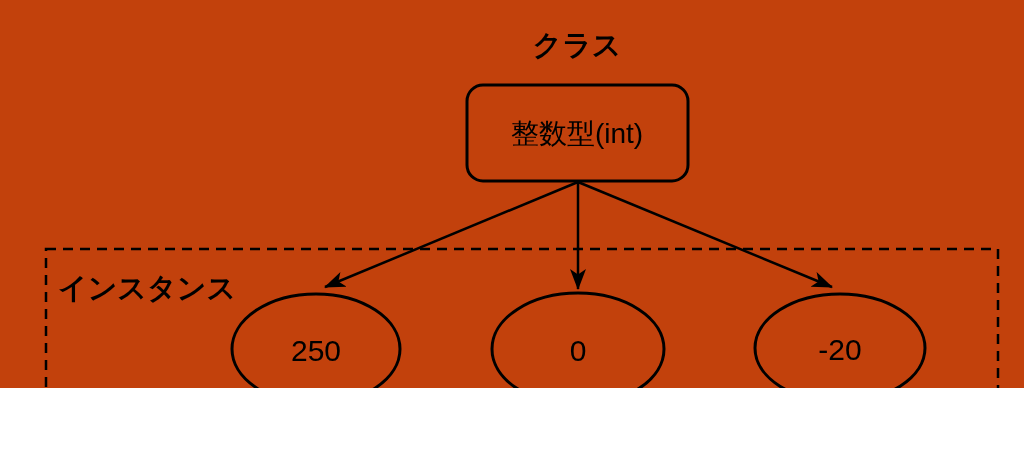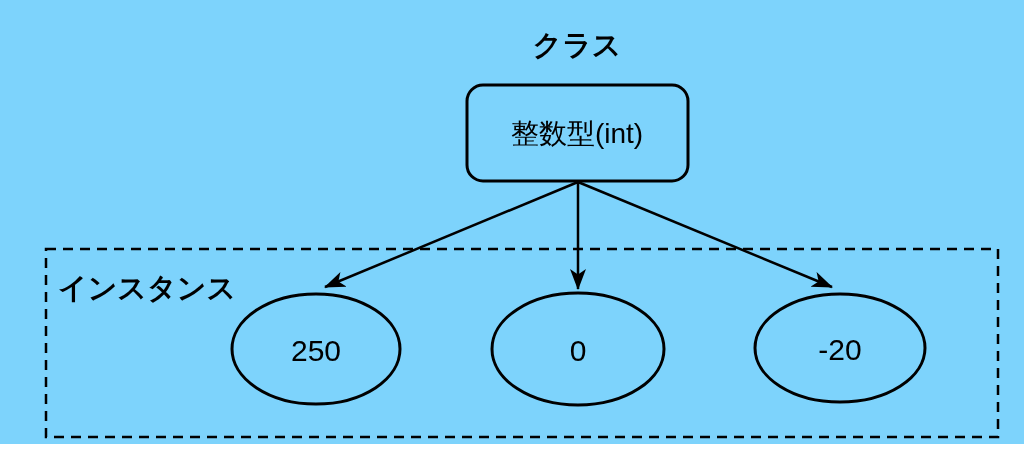--- a/index.html
+++ b/index.html
@@ -3,22 +3,22 @@
 <meta charset="utf-8">
 <style>
   html, body {
     margin: 0;
     padding: 0;
     background: #ffffff;
   }
   .canvas {
     position: relative;
     width: 1024px;
-    height: 444px;
-    background: #7dd3fc;
+    height: 388px;
+    background: #c2410c;
     font-family: "Liberation Sans", sans-serif;
     overflow: hidden;
   }
   svg { display: block; }
   .shape {
     fill: none;
     stroke: #000000;
   }
   text {
     fill: #000000;

